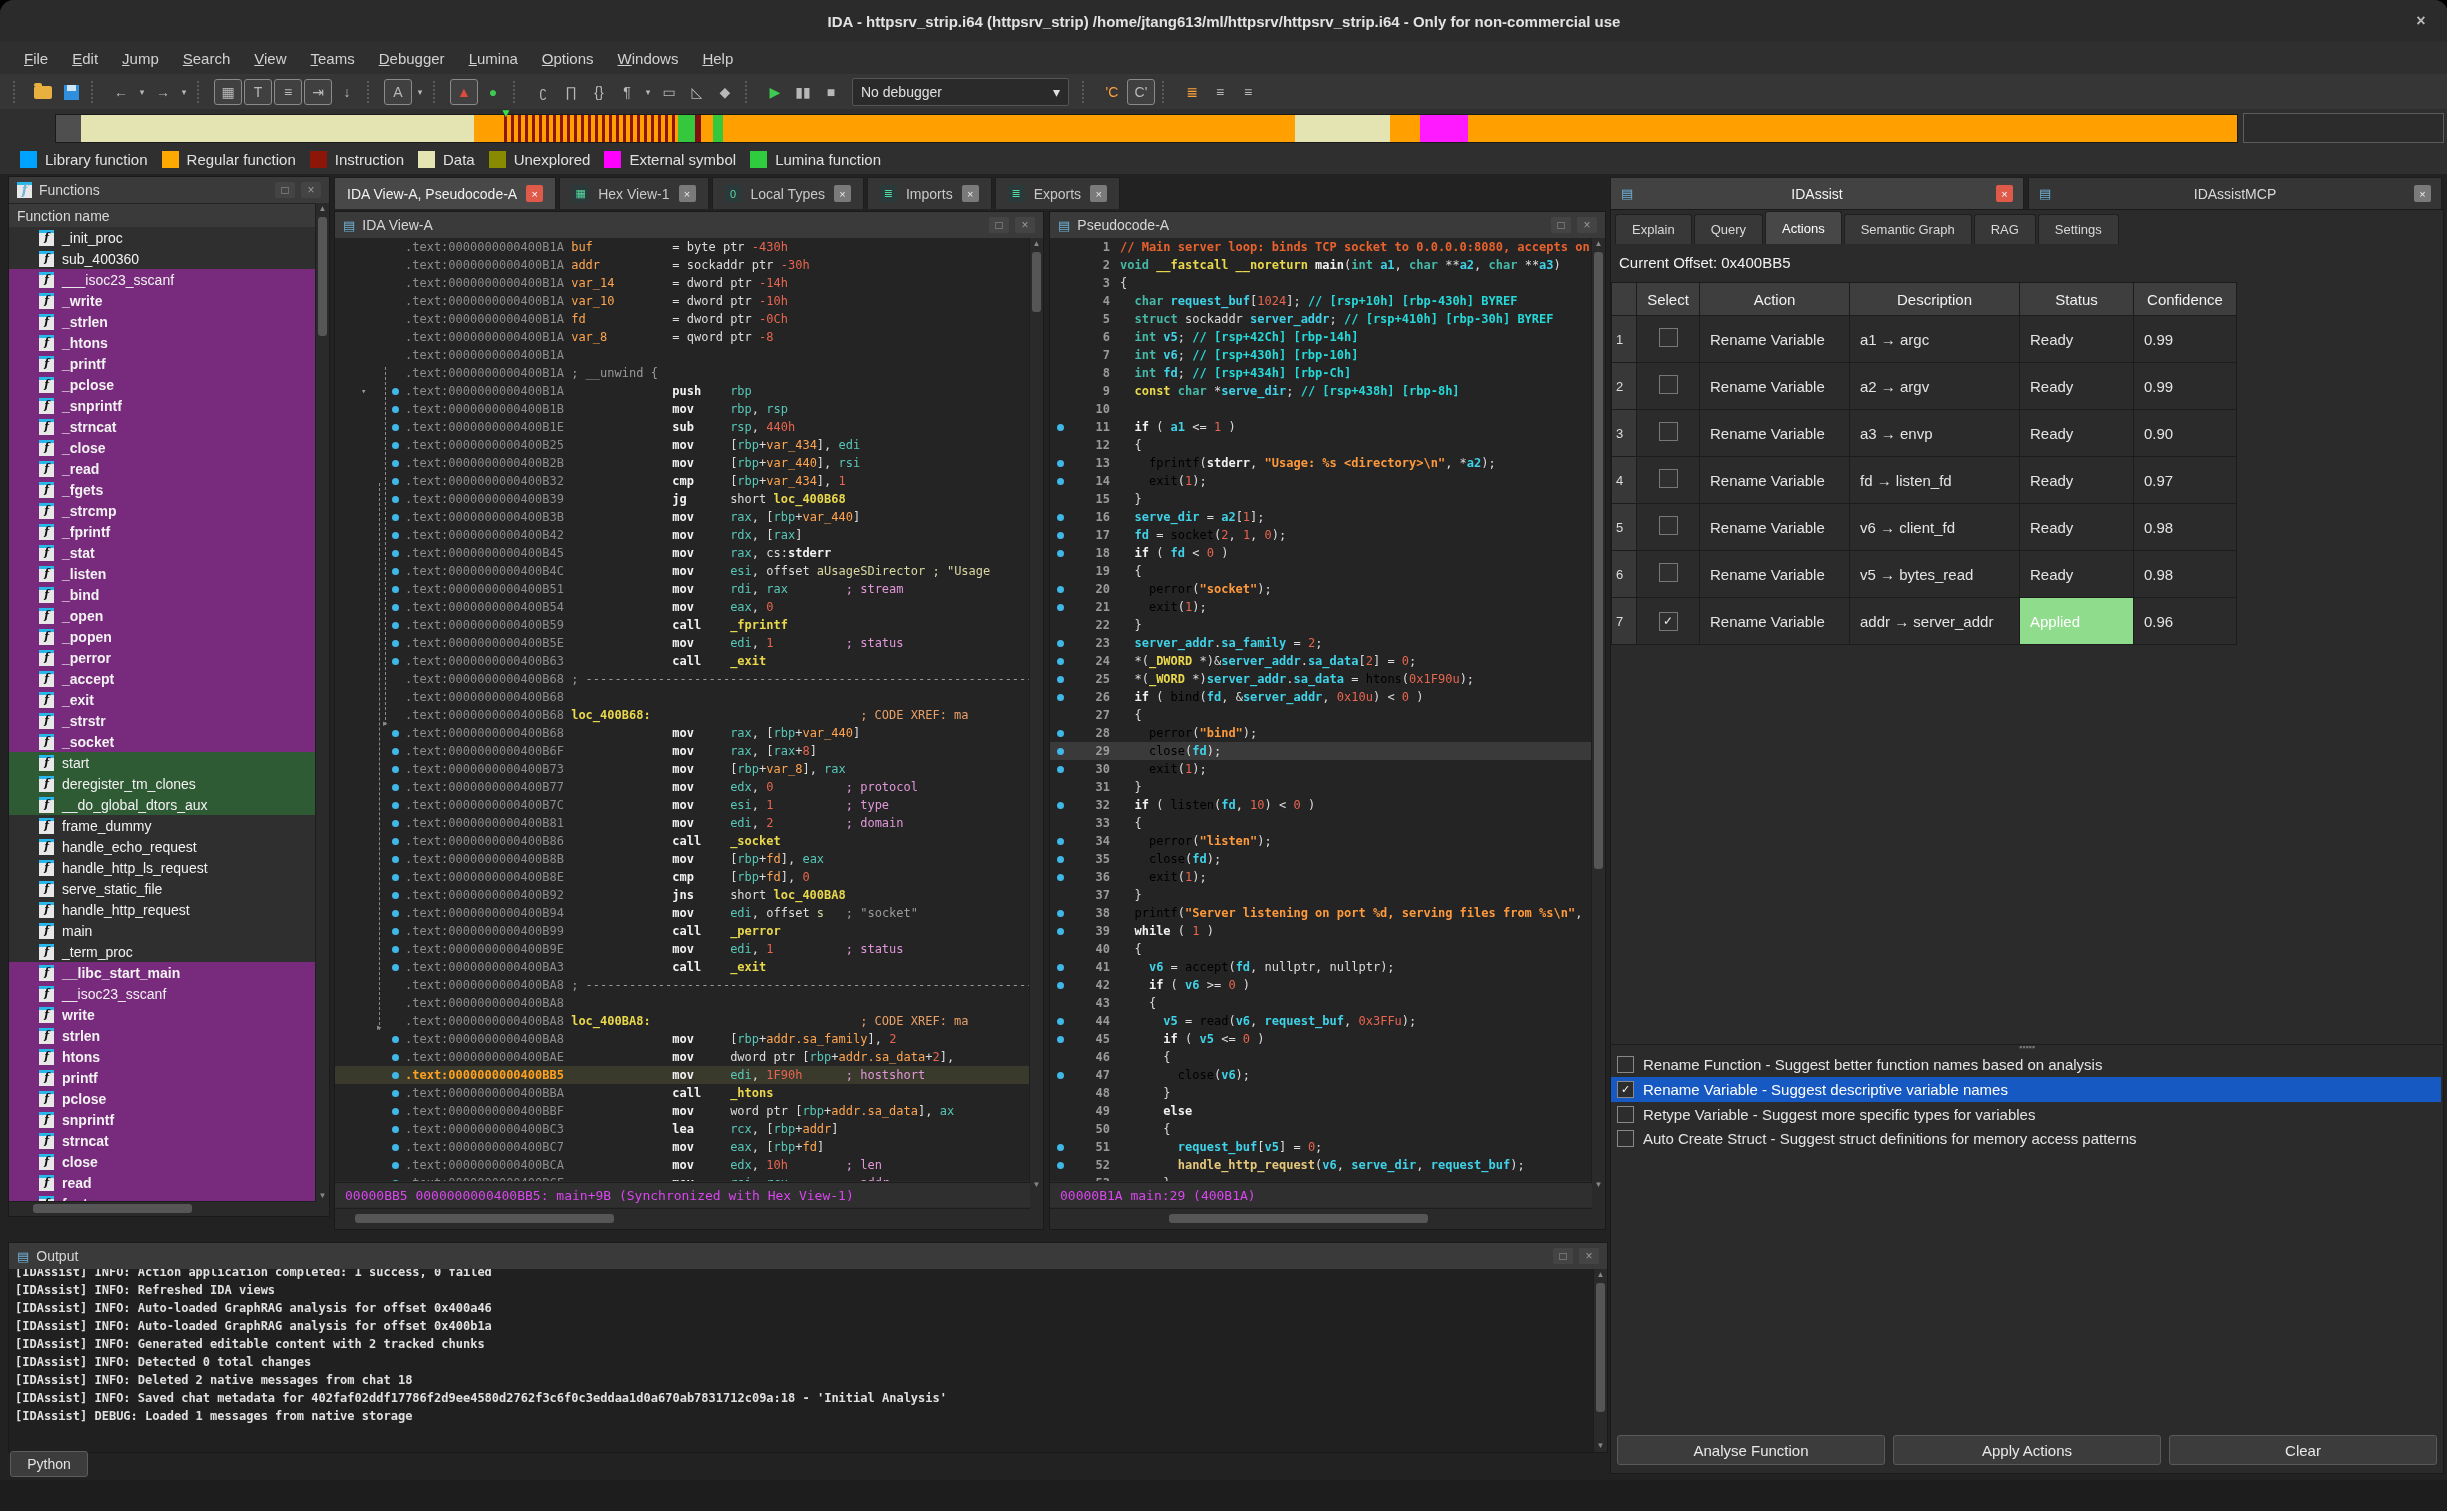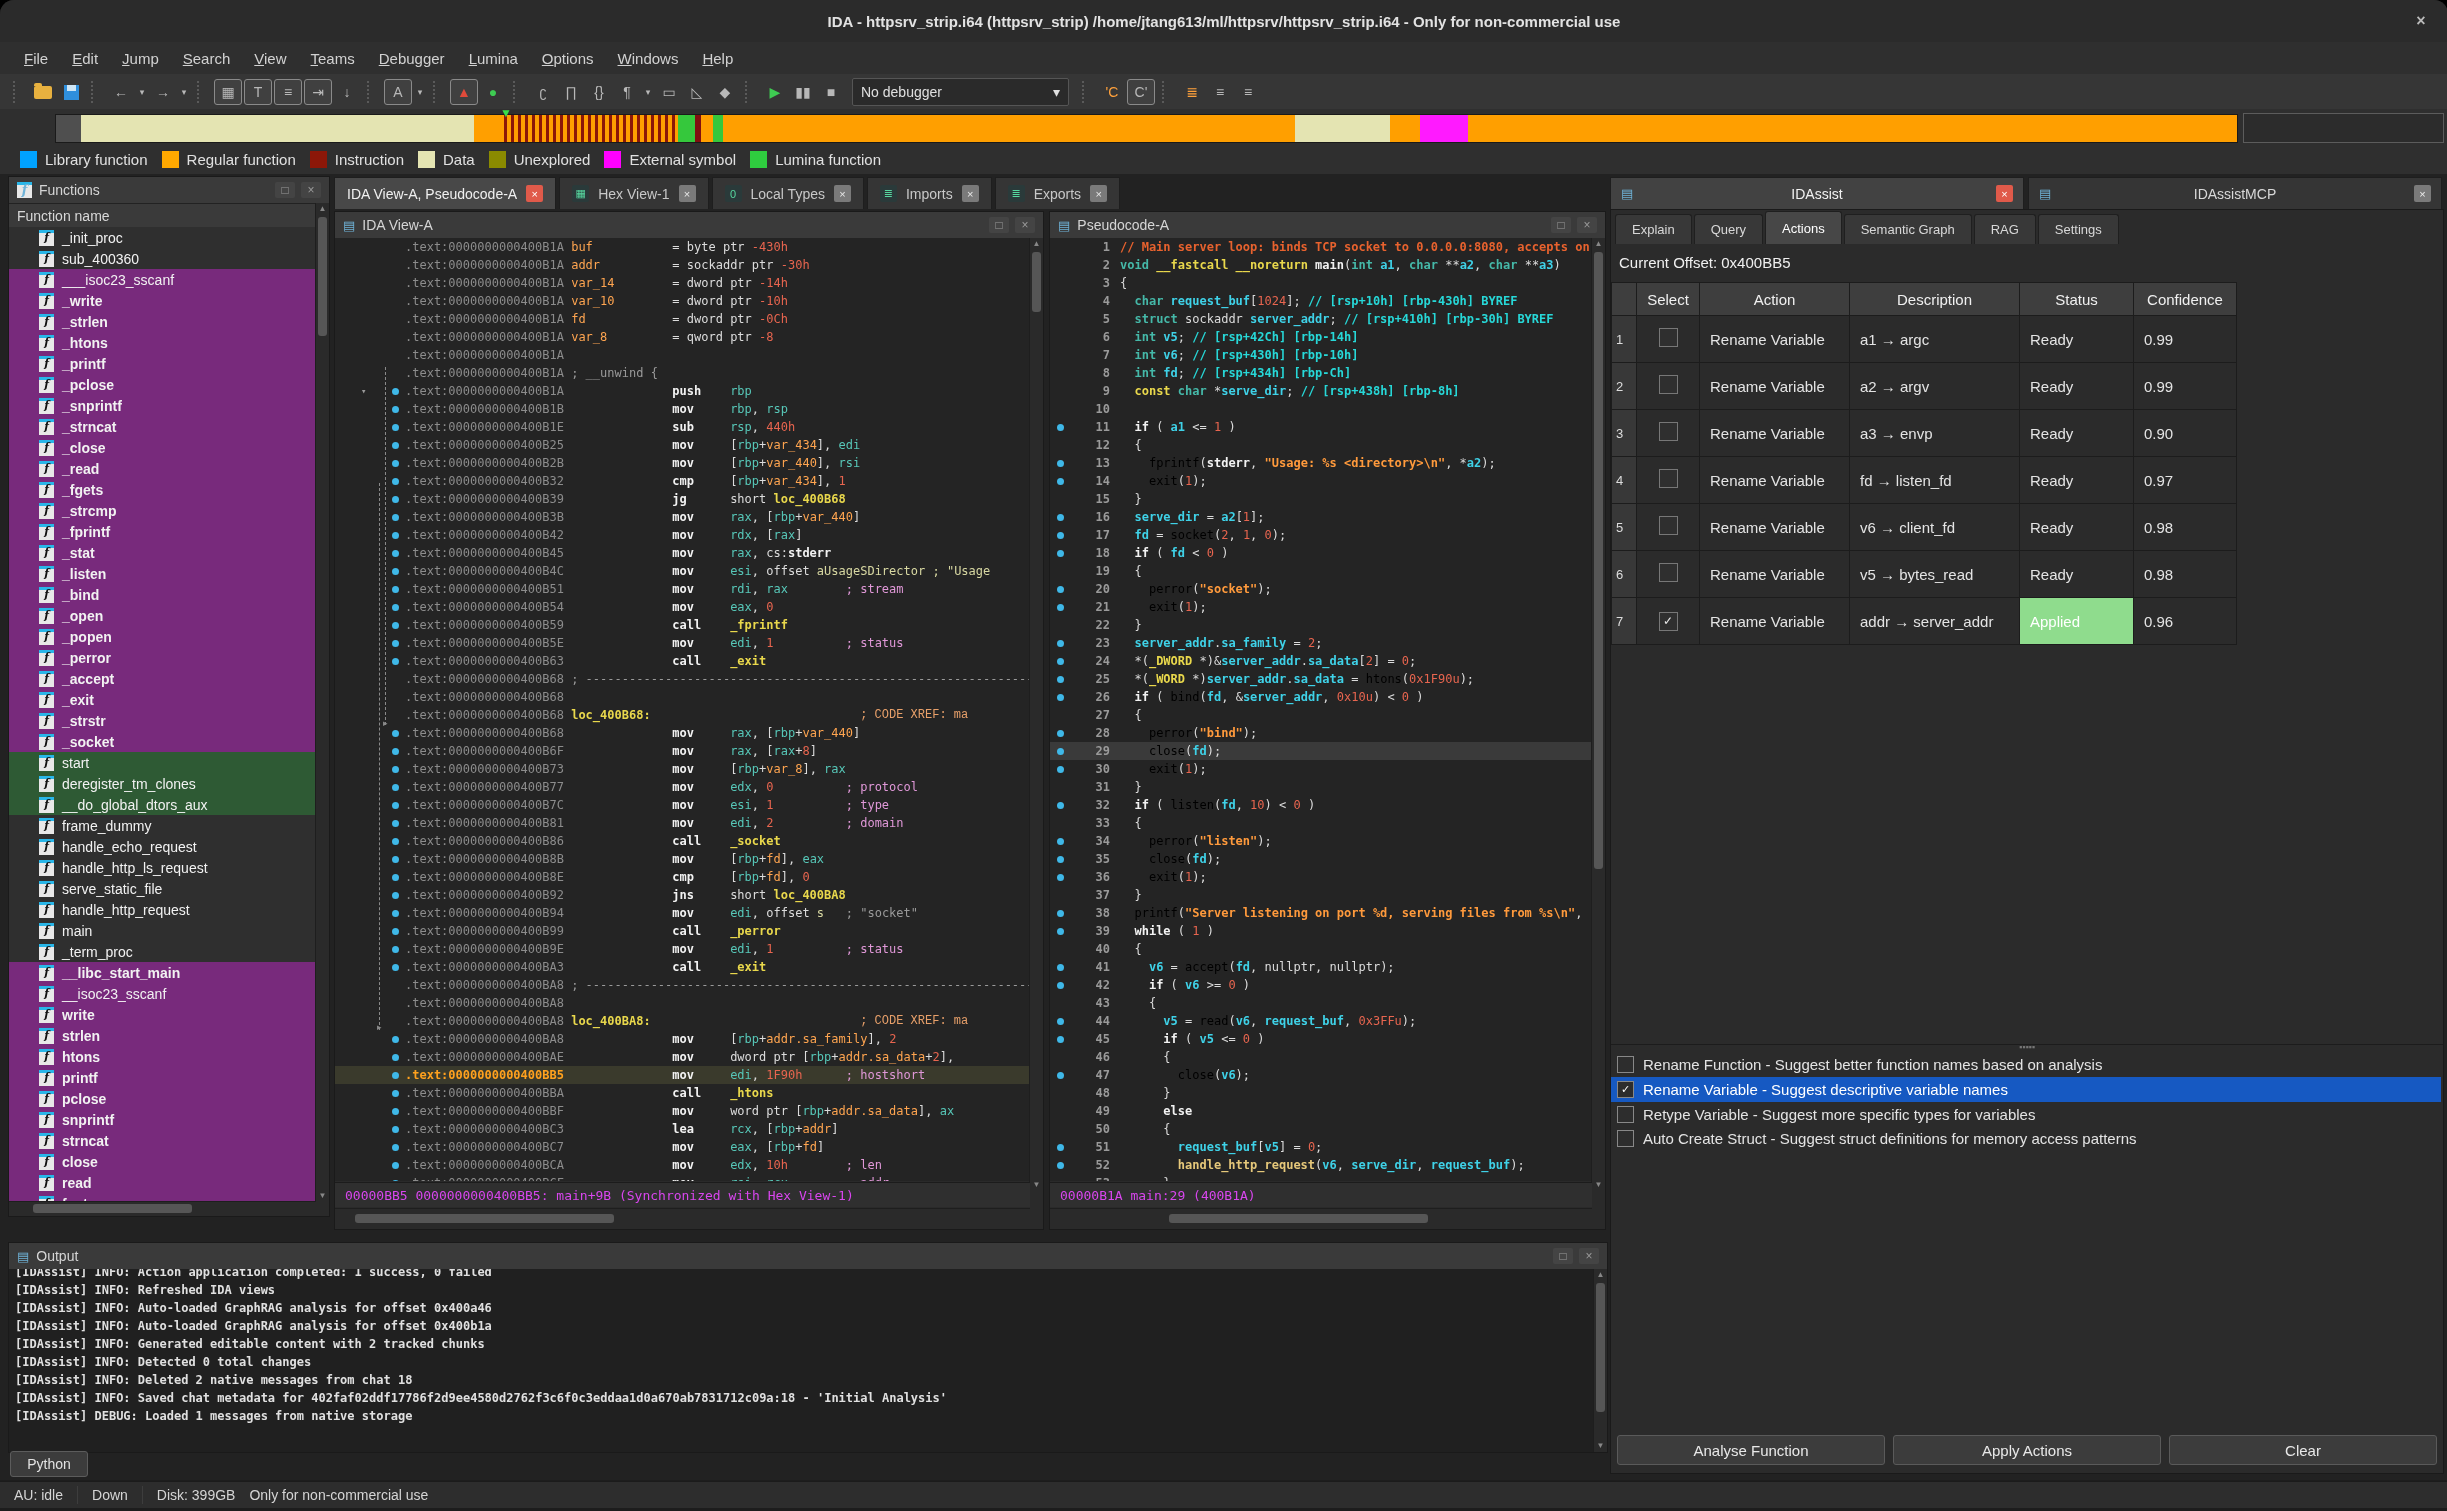--- a/index.html
+++ b/index.html
@@ -78,21 +78,21 @@
   .pnum{width:38px;flex:0 0 auto;text-align:right;color:#9a9a9a;font-weight:bold;padding-right:10px;}
   .flowline{position:absolute;border-left:1px dashed #8a8a8a;width:0;}
   .flowtip{position:absolute;color:#8a8a8a;font-size:9px;}
   
   .c-a{color:#8c8c8c;} .c-n{color:#ffa550;} .c-w{color:#dcdcdc;}
   .c-m{color:#f2f2f2;font-weight:bold;} .c-r{color:#57c7b8;} .c-d{color:#e8654f;}
   .c-c{color:#e098d8;} .c-g{color:#9a9a9a;} .c-y{color:#e9d84c;font-weight:bold;}
   .c-p{color:#d8d8a2;} .c-k{color:#45b8a8;font-weight:bold;} .c-v{color:#3fd2e8;font-weight:bold;}
   .c-s{color:#ff9a3c;font-weight:bold;} .c-q{color:#27d8d8;font-weight:bold;}
   .c-o{color:#e8622e;font-weight:bold;} .c-t{color:#f2f2f2;font-weight:bold;}
-  .c-u{color:#e6c87a;font-weight:bold;} .c-cx{color:#e8a06a;font-family:Liberation Mono, monospace;}
+  .c-u{color:#e6c87a;font-weight:bold;} .c-cx{color:#e8a06a;}
   .curaddr{color:#ffa11e !important;font-weight:bold;}
   
   .as-tabs{position:absolute;left:1610px;top:176px;width:832px;height:33px;display:flex;gap:4px;align-items:flex-end;}
   .as-tab{flex:1;height:31px;display:flex;align-items:center;justify-content:center;gap:10px;background:#353535;color:#d8d8d8;font-size:14px;border:1px solid #1e1e1e;border-bottom:none;position:relative;}
   .as-tab.active{background:#424242;color:#f2f2f2;}
   .as-tab .picon{position:absolute;left:10px;color:#6fb3d8;font-size:13px;}
   .as-tab .xbox{position:absolute;right:10px;width:17px;height:17px;display:flex;align-items:center;justify-content:center;font-size:11px;background:#7a7a7a;color:#eee;border-radius:2px;}
   .as-tab.active .xbox{background:#e05a4a;color:#fff;}
   .as-panel{position:absolute;left:1610px;top:209px;width:832px;height:1263px;background:#2b2b2b;border:1px solid #1a1a1a;}
   .subtabs{position:absolute;left:4px;top:2px;height:32px;display:flex;align-items:flex-end;gap:2px;}
@@ -778,20 +778,14 @@
         </div>
       </div>
     <div class="vscroll" style="top:26px;bottom:0;">
       <span class="varr" style="top:0;">▲</span>
       <div class="vthumb" style="top:14px;height:129px;"></div>
       <span class="varr" style="bottom:0;">▼</span>
     </div>
   </div>
   <div class="python-btn">Python</div>
 
-  <div class="abs statusbar">
-    <span class="sb-seg">AU: idle</span>
-    <span class="sb-seg">Down</span>
-    <span class="sb-seg noborder">Disk: 399GB</span>
-    <span class="sb-seg noborder" style="padding-left:0;">Only for non-commercial use</span>
-  </div>
 </div>
 
 
 </body></html>

